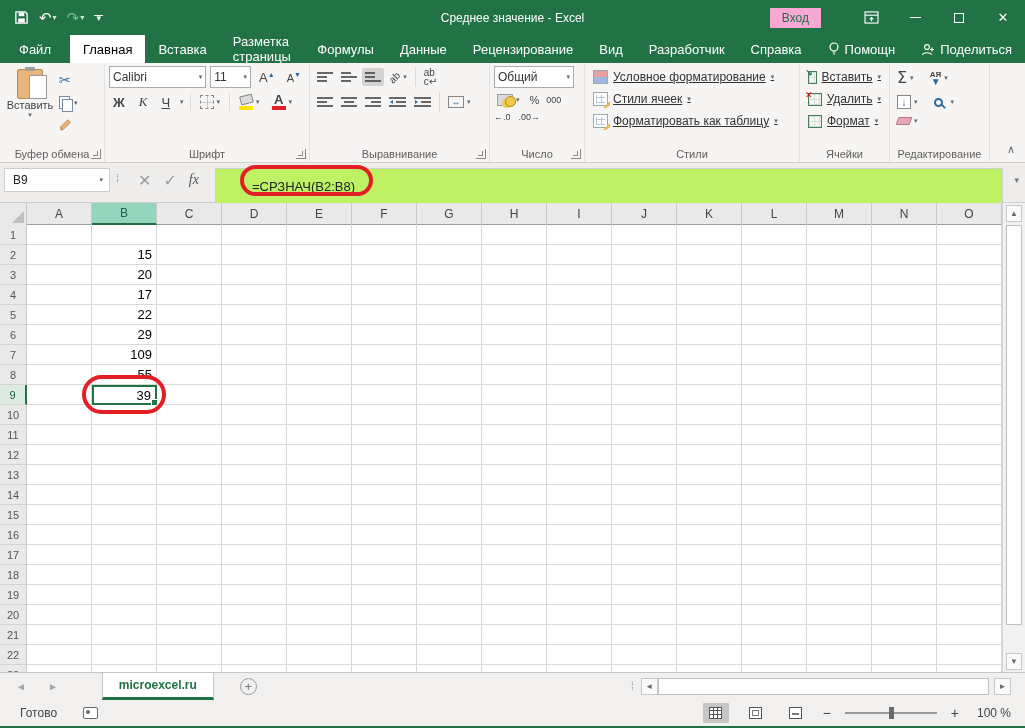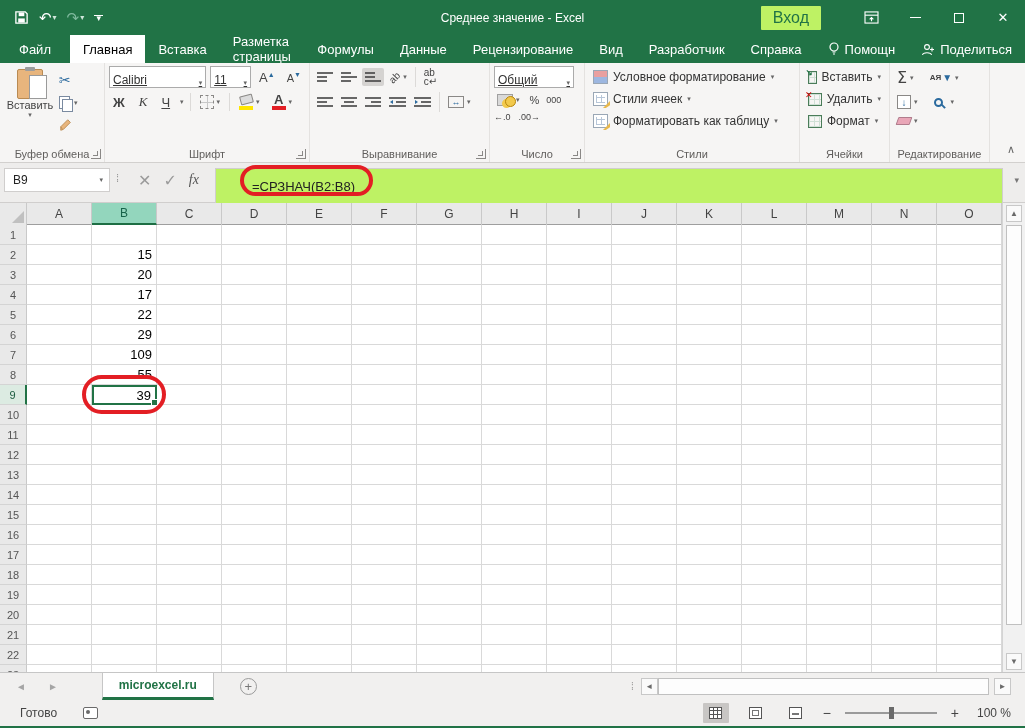--- a/index.html
+++ b/index.html
@@ -7,41 +7,41 @@
   #app{position:relative;width:1025px;height:728px;background:#fff;overflow:hidden;margin:0 auto;}
 
   
   .titlebar{position:absolute;left:0;top:0;width:100%;height:35px;background:#217346;display:flex;align-items:center;color:#fff;}
   .qat{display:flex;align-items:center;gap:10px;padding-left:14px;}
   .qat .ico{font-size:15px;color:#fff;cursor:pointer;display:flex;align-items:center;}
   .qat .dim{color:#7fb99d;}
   .qat .dd{font-size:8px;margin-left:1px;color:#cfe6da;}
   .title{position:absolute;left:0;right:0;text-align:center;font-size:12px;color:#fff;pointer-events:none;}
   .tb-right{margin-left:auto;display:flex;align-items:center;height:100%;}
-  .signin{background:#bef264;color:#217346;font-size:16px;padding:3px 12px;border-radius:1px;margin-right:28px;cursor:pointer;}
+  .signin{background:#f9a8d4;color:#217346;font-size:12px;padding:3px 12px;border-radius:1px;margin-right:28px;cursor:pointer;}
   .winbtn{width:44px;height:100%;display:flex;align-items:center;justify-content:center;color:#fff;font-size:13px;cursor:pointer;}
   .minline{display:inline-block;width:11px;height:1px;background:#fff;}
   .maxbox{display:inline-block;width:10px;height:10px;border:1px solid #fff;}
 
   
   .tabrow{position:absolute;left:0;top:35px;width:100%;height:28px;background:#217346;display:flex;align-items:flex-end;}
   .tab{height:28px;display:flex;align-items:center;padding:0 13px;color:#fff;font-size:13px;cursor:pointer;gap:5px;}
   .tab.file{padding:0 19px;background:#217346;}
   .tab.active{background:#fff;color:#000000;}
   .tab svg{display:block;}
 
   
   .ribbon{position:absolute;left:0;top:63px;width:100%;height:100px;background:#f6f5f4;border-bottom:1px solid #d2d0ce;display:flex;}
   .rgroup{position:relative;height:100%;border-right:1px solid #e4e2e0;display:flex;flex-direction:column;padding:3px 4px 18px 4px;}
   .glabel{position:absolute;left:0;right:0;bottom:2px;text-align:center;font-size:11px;color:#605e5c;}
   .launcher{position:absolute;right:3px;bottom:3px;width:10px;height:10px;border-left:1px solid #8a8886;border-top:1px solid #8a8886;transform:rotate(180deg);cursor:pointer;}
   .launcher:after{content:"";position:absolute;left:2px;top:2px;width:4px;height:4px;border-left:1px solid #8a8886;border-top:1px solid #8a8886;}
   .btn{display:flex;align-items:center;gap:3px;padding:2px 3px;border-radius:2px;cursor:pointer;color:#444;}
   .dd8{font-size:7px;color:#666;}
-  .combo{background:#fff;border:1px solid #ababab;height:22px;display:flex;align-items:flex-end;font-size:12px;color:#333;padding:0 3px;cursor:pointer;text-decoration:underline;}
+  .combo{background:#fff;border:1px solid #ababab;height:22px;display:flex;align-items:center;font-size:12px;color:#333;padding:0 3px;cursor:pointer;}
   .combo .dd8{margin-left:auto;}
   .iconrow{display:flex;align-items:center;gap:6px;margin-top:4px;}
   .sel-ico{background:#d5d3d1;border-radius:2px;}
 
   
   .paste-big{display:flex;flex-direction:column;align-items:center;width:52px;padding-top:3px;cursor:pointer;color:#444;font-size:11px;}
   .clip{position:relative;width:26px;height:30px;background:#e8b57d;border:1px solid #b98a52;border-radius:2px;}
   .clip:before{content:"";position:absolute;left:7px;top:-3px;width:10px;height:4px;background:#9d9d9d;border-radius:1px;}
   .clip:after{content:"";position:absolute;right:-5px;top:5px;width:16px;height:22px;background:#fff;border:1px solid #9a9a9a;}
   .smallcol{display:flex;flex-direction:column;gap:4px;padding-top:4px;}
@@ -68,36 +68,36 @@
   .alsvg line{stroke:#444;stroke-width:1.6;}
   .albtn{padding:3px 3px;border-radius:2px;cursor:pointer;display:flex;align-items:center;}
 
   
   .numsmall{font-size:11px;color:#444;}
   .decico{font-size:9px;color:#444;letter-spacing:0;}
   .coin{position:relative;width:16px;height:12px;background:#d9d9d9;border:1px solid #a0a0a0;}
   .coin:after{content:"";position:absolute;right:-4px;top:1px;width:9px;height:9px;border-radius:50%;background:#f2c94c;border:1px solid #b8860b;box-shadow:-4px 2px 0 -1px #f2c94c;}
 
   
-  .stybtn{display:flex;align-items:center;gap:5px;font-size:12px;color:#333;padding:2px 4px;cursor:pointer;border-radius:2px;height:22px;}
+  .stybtn{display:flex;align-items:center;gap:5px;font-size:12px;color:#333;padding:2px 4px;cursor:pointer;border-radius:2px;height:22px;text-decoration:underline;}
   .sqico{width:15px;height:14px;border:1px solid #9aa7b5;position:relative;background:
     linear-gradient(#fff,#fff);}
   .sqico.cf{background:linear-gradient(180deg,#e9a0a0 0 50%,#9db7e0 50% 100%);}
   .sqico.ft:before,.sqico.cs:before{content:"";position:absolute;inset:2px;background:
     repeating-linear-gradient(0deg,#b7c6d8 0 1px,transparent 1px 5px),
     repeating-linear-gradient(90deg,#b7c6d8 0 1px,transparent 1px 5px);}
   .sqico .pen{position:absolute;right:-3px;bottom:-3px;width:7px;height:7px;background:#e8b84c;clip-path:polygon(0 100%,100% 0,100% 60%,40% 100%);}
   .cellico{width:14px;height:13px;border:1px solid #4a7c59;position:relative;background:
     repeating-linear-gradient(0deg,#cfe0d5 0 1px,transparent 1px 5px),
     repeating-linear-gradient(90deg,#cfe0d5 0 1px,transparent 1px 5px);}
   .cellico .mark{position:absolute;left:-4px;top:-4px;font-size:9px;font-weight:bold;}
 
   
   .sigma{font-size:16px;color:#444;font-family:"DejaVu Sans",sans-serif;}
-  .sortico{font-size:8px;line-height:7px;color:#444;font-weight:bold;display:flex;align-items:flex-start;}
+  .sortico{font-size:8px;line-height:7px;color:#444;font-weight:bold;display:flex;align-items:flex-start;flex-direction:column;}
   .sortico .arr{color:#2b6a9e;font-size:10px;margin-left:1px;}
   .fillbox{width:14px;height:14px;border:1px solid #8a8886;display:flex;align-items:center;justify-content:center;font-size:10px;color:#2b6a9e;background:#fff;}
   .mag{position:relative;width:9px;height:9px;border:2px solid #2b6a9e;border-radius:50%;}
   .mag:after{content:"";position:absolute;width:6px;height:2px;background:#2b6a9e;transform:rotate(45deg);right:-5px;bottom:-2px;}
   .eraser{width:14px;height:8px;background:#e9a6b7;border:1px solid #b07c8c;transform:skewX(-20deg);border-radius:1px;}
   .chev-collapse{margin:auto 10px 6px auto;color:#666;font-size:11px;cursor:pointer;}
 
   
   .fbar{position:absolute;left:0;top:163px;width:100%;height:40px;background:#eeedec;border-bottom:1px solid #d0cecd;}
   .namebox{position:absolute;left:4px;top:5px;width:106px;height:24px;background:#fff;border:1px solid #d0cecd;display:flex;align-items:center;font-size:12px;color:#222;padding-left:8px;}

